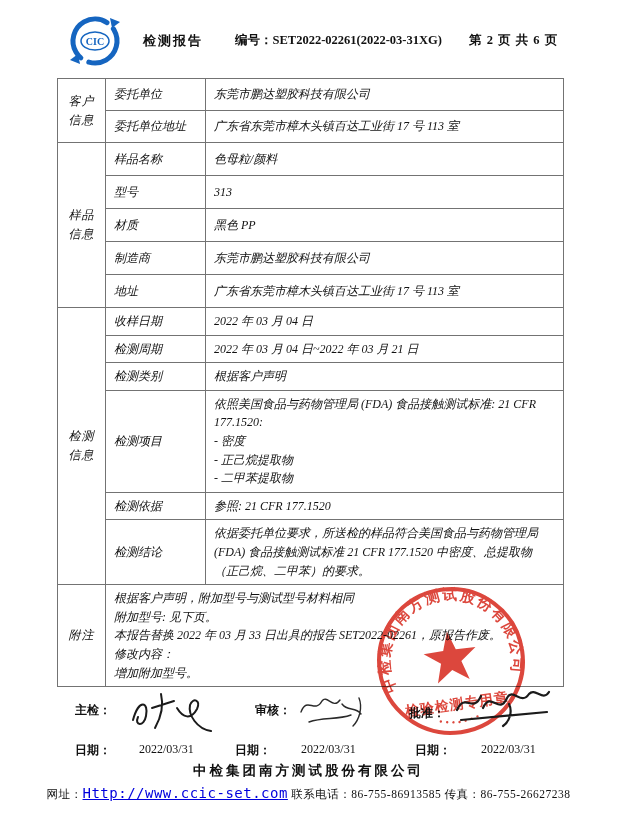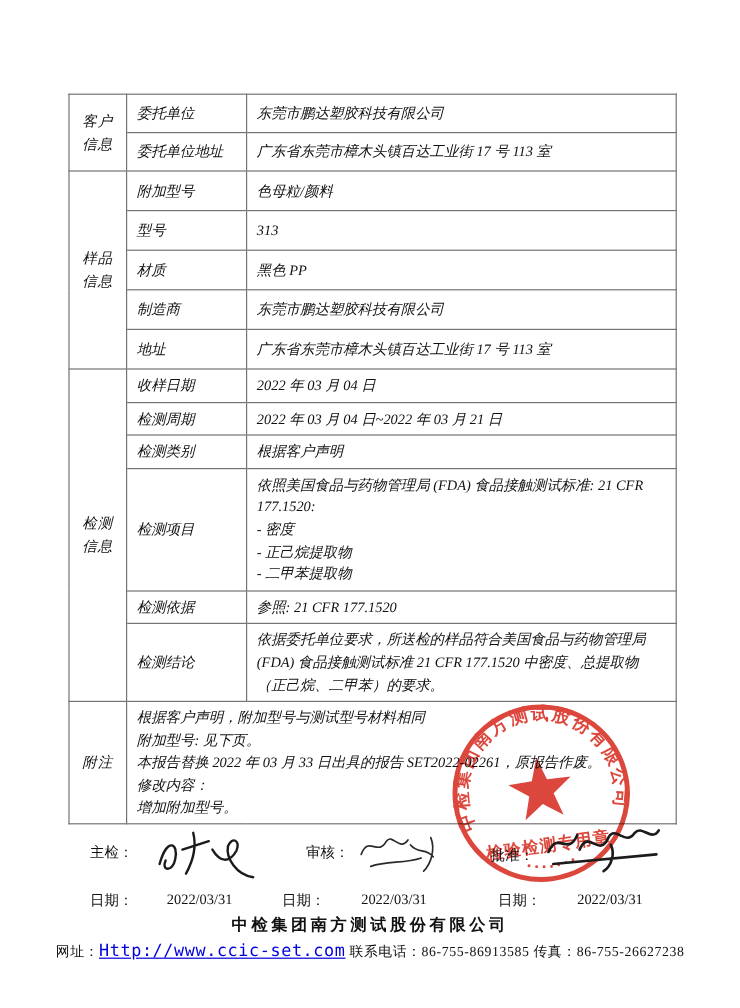--- a/index.html
+++ b/index.html
@@ -53,39 +53,51 @@
     width: 154px; height: 154px;
     transform: rotate(-8deg);
     opacity: 0.9;
     mix-blend-mode: multiply;
     z-index: 5;
     pointer-events: none;
   }
 
   
   .sign-area { position: absolute; left: 57px; top: 686px; width: 520px; height: 86px; font-size: 12px; z-index: 6; }
-  .sign-area .tag { position: absolute; font-weight: normal; }
+  .sign-area .tag { position: absolute; font-weight: bold; }
   .sig-svg { position: absolute; }
   .date-val { position: absolute; font-size: 12px; text-align: right; }
 
   
   .footer { position: absolute; left: 0; top: 762px; width: 617px; text-align: center; }
   .f-company { font-size: 13.5px; font-weight: bold; letter-spacing: 3px; }
   .f-line { margin-top: 5px; font-size: 11.5px; letter-spacing: .5px; }
   .f-link {
     color: #0000dd; 
     font-family: "DejaVu Sans Mono", "Liberation Mono", monospace;
     font-size: 14px;
   }
 </style>
 </head>
 <body>
 
 <div class="page">
 
+  <div class="header">
+    <svg class="logo" width="66" height="54" viewBox="0 0 66 54">
+      <circle cx="33" cy="27" r="22" fill="none" stroke="#1565c0" stroke-width="5" stroke-dasharray="52 9 66 9" stroke-linecap="round" transform="rotate(-30 33 27)"></circle>
+      <polygon points="48,4 58,8 50,14" fill="#1565c0"></polygon>
+      <polygon points="18,50 8,46 16,40" fill="#1565c0"></polygon>
+      <ellipse cx="33" cy="27" rx="14" ry="9" fill="none" stroke="#1565c0" stroke-width="1.5"></ellipse>
+      <text x="33" y="31" text-anchor="middle" font-size="10" font-weight="bold" font-family="Liberation Serif, serif" fill="#1565c0">CIC</text>
+    </svg>
+    <span class="hdr-title">检测报告</span>
+    <span class="hdr-no"><span>编号：</span><span>SET2022-02261(2022-03-31XG)</span></span>
+    <span class="hdr-page">第 2 页 共 6 页</span>
+  </div>
 
   <table class="report">
     <colgroup>
         <col style="width:48px">
         <col style="width:100px">
         <col style="width:358px">
       </colgroup>
     <tbody>
 
       <tr class="h32">
@@ -95,21 +107,21 @@
         <td class="val">东莞市鹏达塑胶科技有限公司</td>
       </tr>
       <tr class="h32">
         <td class="lbl">委托单位地址</td>
         <td class="val">广东省东莞市樟木头镇百达工业街 17 号 113 室</td>
       </tr>
 
       <tr class="h33">
         <td class="sec" rowspan="5">样品
 信息</td>
-        <td class="lbl">附加型号</td>
+        <td class="lbl">样品名称</td>
         <td class="val">色母粒/颜料</td>
       </tr>
       <tr class="h33">
         <td class="lbl">型号</td>
         <td class="val">313</td>
       </tr>
       <tr class="h33">
         <td class="lbl">材质</td>
         <td class="val">黑色 PP</td>
       </tr>

